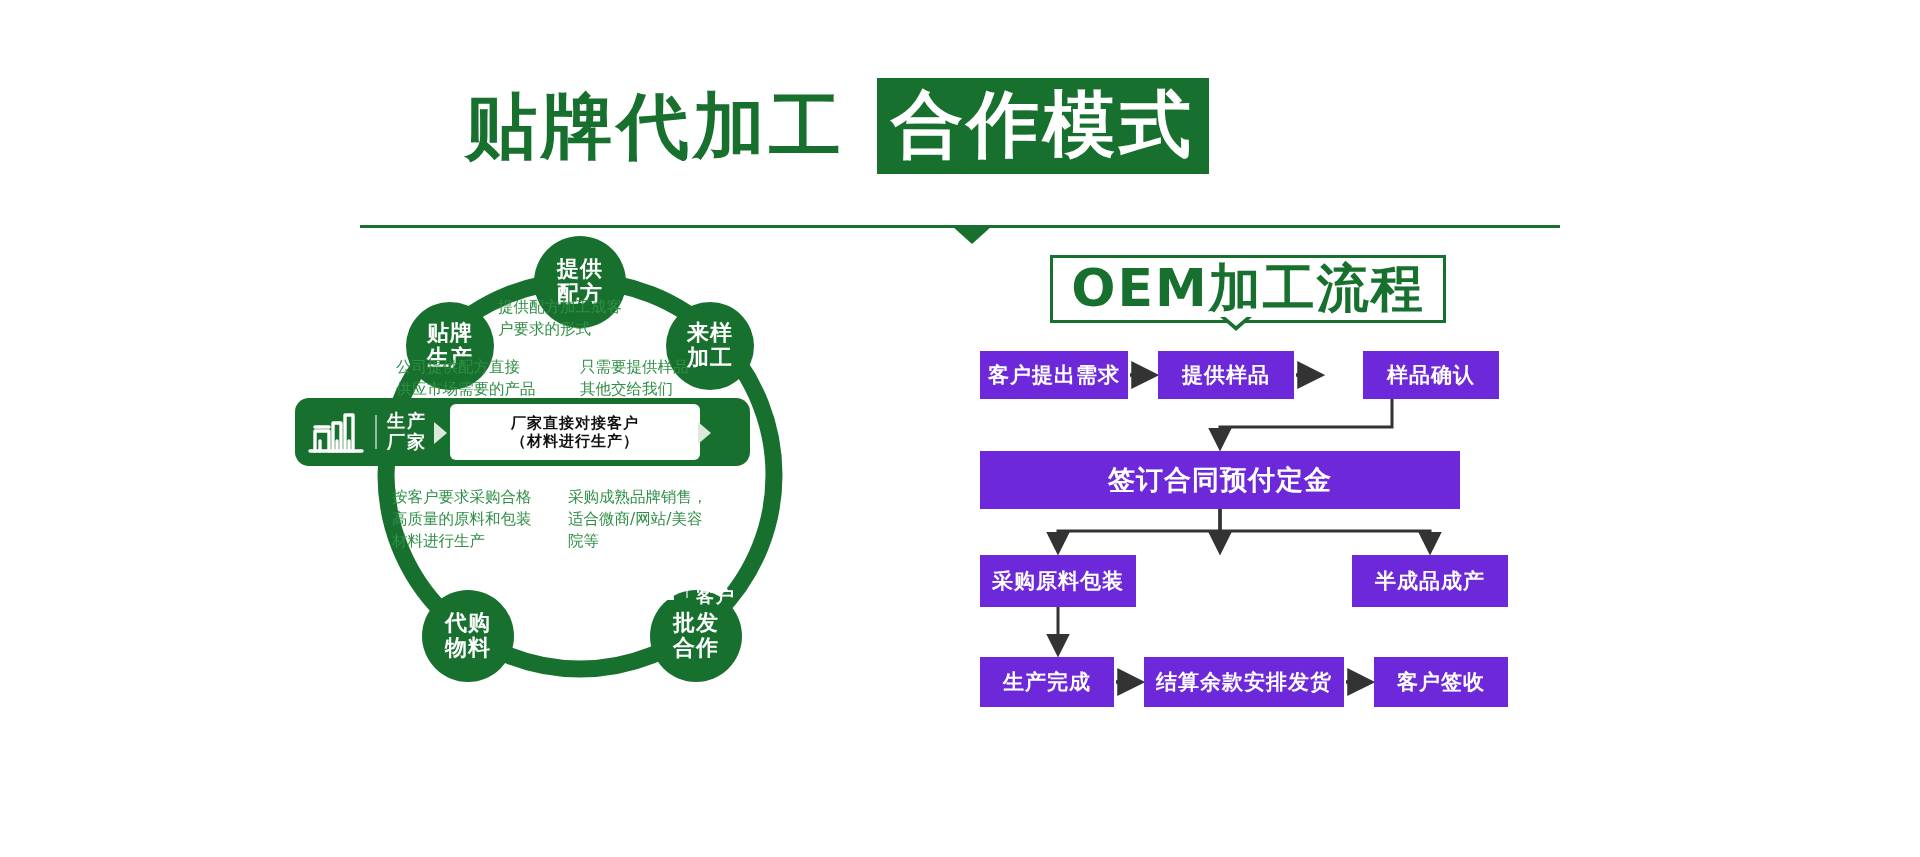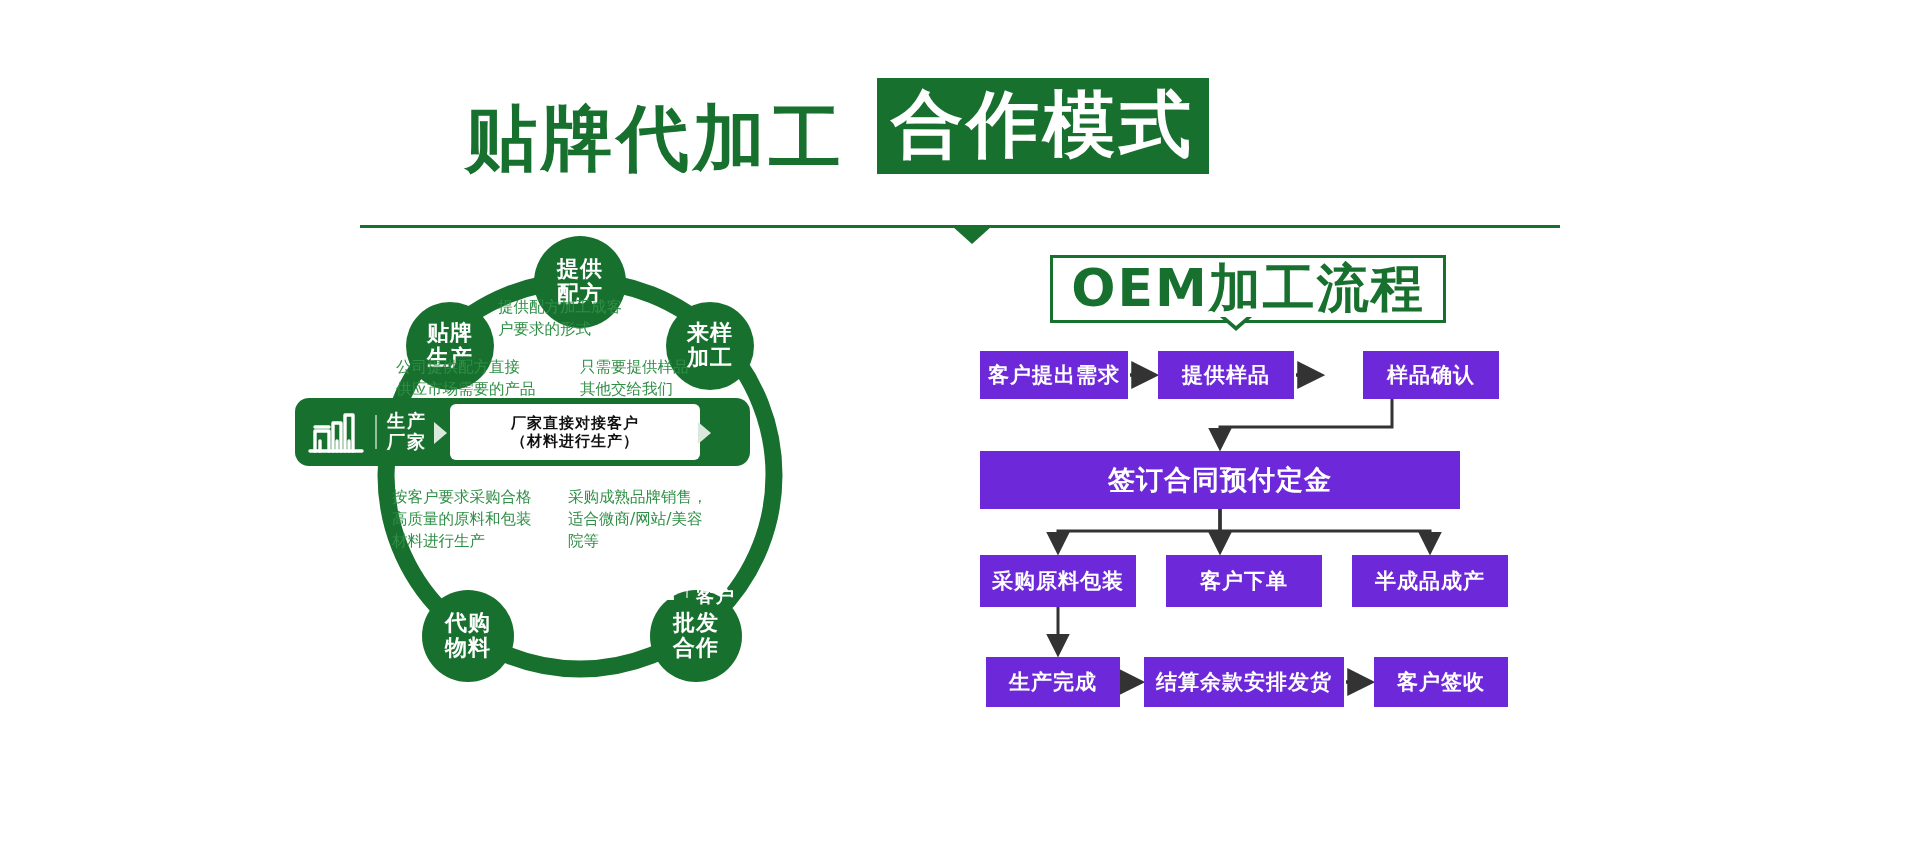--- a/index.html
+++ b/index.html
@@ -8,21 +8,21 @@
     background:#ffffff;
     font-family:"Liberation Sans","DejaVu Sans",sans-serif;
     overflow:hidden;
     position:relative;
   }
   .root{position:relative;width:1920px;height:857px;}
 
   
   .title-wrap{
     position:absolute;left:0;top:78px;width:1674px;
-    display:flex;justify-content:center;align-items:flex-end;
+    display:flex;justify-content:center;align-items:center;
     gap:32px;
   }
   .title-a{
     font-size:72px;font-weight:bold;color:#18702e;
     letter-spacing:4px;line-height:1;
     font-family:"DejaVu Sans","Liberation Sans",sans-serif;
   }
   .title-b{
     font-size:72px;font-weight:bold;color:#ffffff;
     background:#18702e;letter-spacing:4px;line-height:1;
@@ -158,21 +158,21 @@
   .fb-3{left:344px;width:136px;margin-left:39px;}
 
   .fb-big{left:0px;top:196px;width:480px;height:58px;font-size:27px;}
 
   .fb-r3{height:52px;font-size:21px;top:300px;}
   .fb-4{left:0px;width:156px;}
   .fb-5{left:186px;width:156px;}
   .fb-6{left:372px;width:156px;}
 
   .fb-r4{height:50px;font-size:21px;top:402px;}
-  .fb-7{left:0px;width:134px;margin-left:6px;}
+  .fb-7{left:0px;width:134px;}
   .fb-8{left:164px;width:200px;}
   .fb-9{left:394px;width:134px;}
 
   .flow-svg{position:absolute;left:0;top:0;width:560px;height:530px;}
 </style>
 </head>
 <body>
 
 <div class="root">
 
@@ -289,21 +289,20 @@
       <line x1="366" y1="427" x2="390" y2="427" stroke="#333" stroke-width="3.5" marker-end="url(#ar)"></line>
     </svg>
 
     <div class="fbox fb-r1 fb-1">客户提出需求</div>
     <div class="fbox fb-r1 fb-2">提供样品</div>
     <div class="fbox fb-r1 fb-3">样品确认</div>
 
     <div class="fbox fb-big">签订合同预付定金</div>
 
     <div class="fbox fb-r3 fb-4">采购原料包装</div>
-    <div class="fbox fb-r3 fb-5">客户下单</div>
     <div class="fbox fb-r3 fb-6">半成品成产</div>
 
     <div class="fbox fb-r4 fb-7">生产完成</div>
     <div class="fbox fb-r4 fb-8">结算余款安排发货</div>
     <div class="fbox fb-r4 fb-9">客户签收</div>
   </div>
 
 </div>
 
 </body></html>

